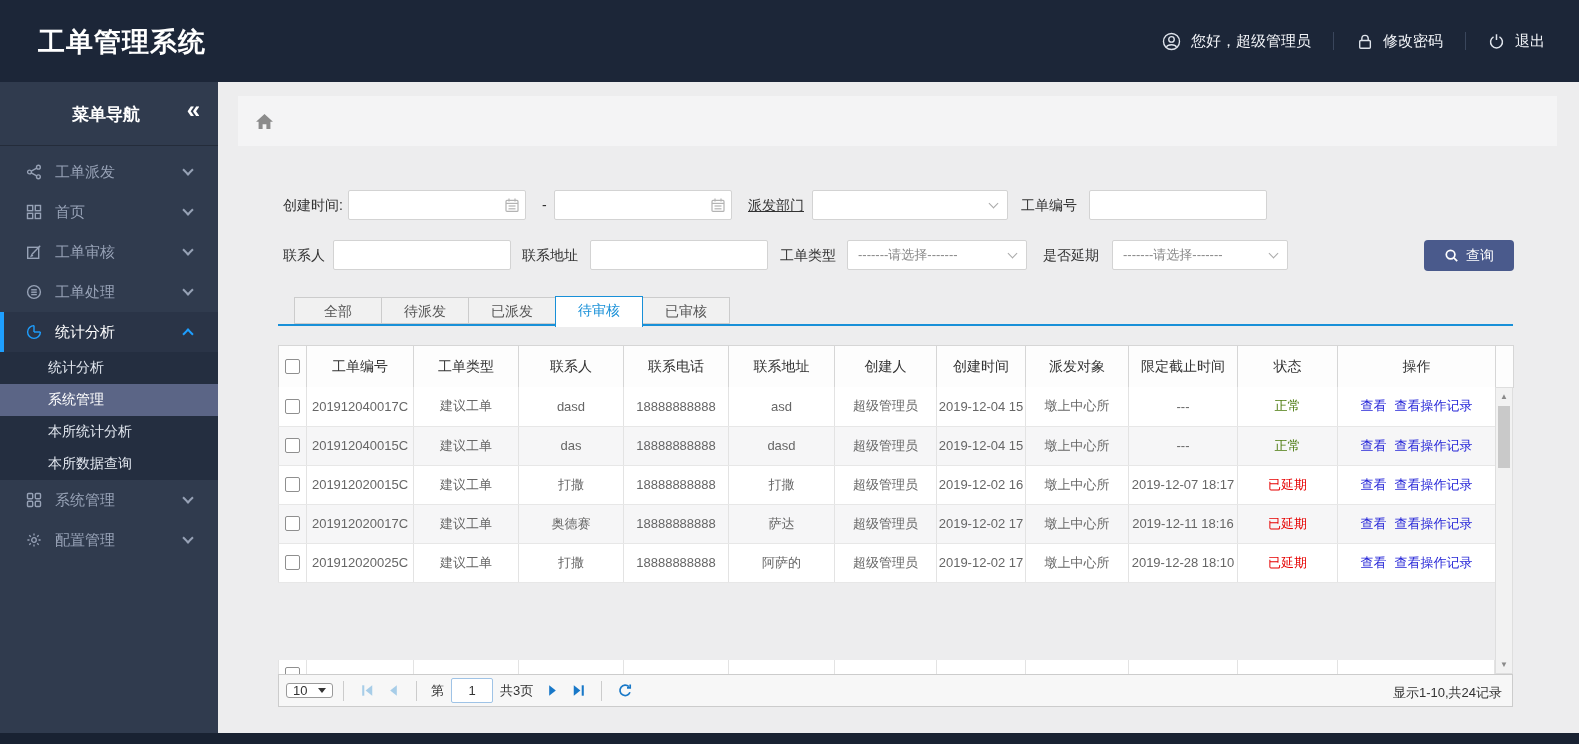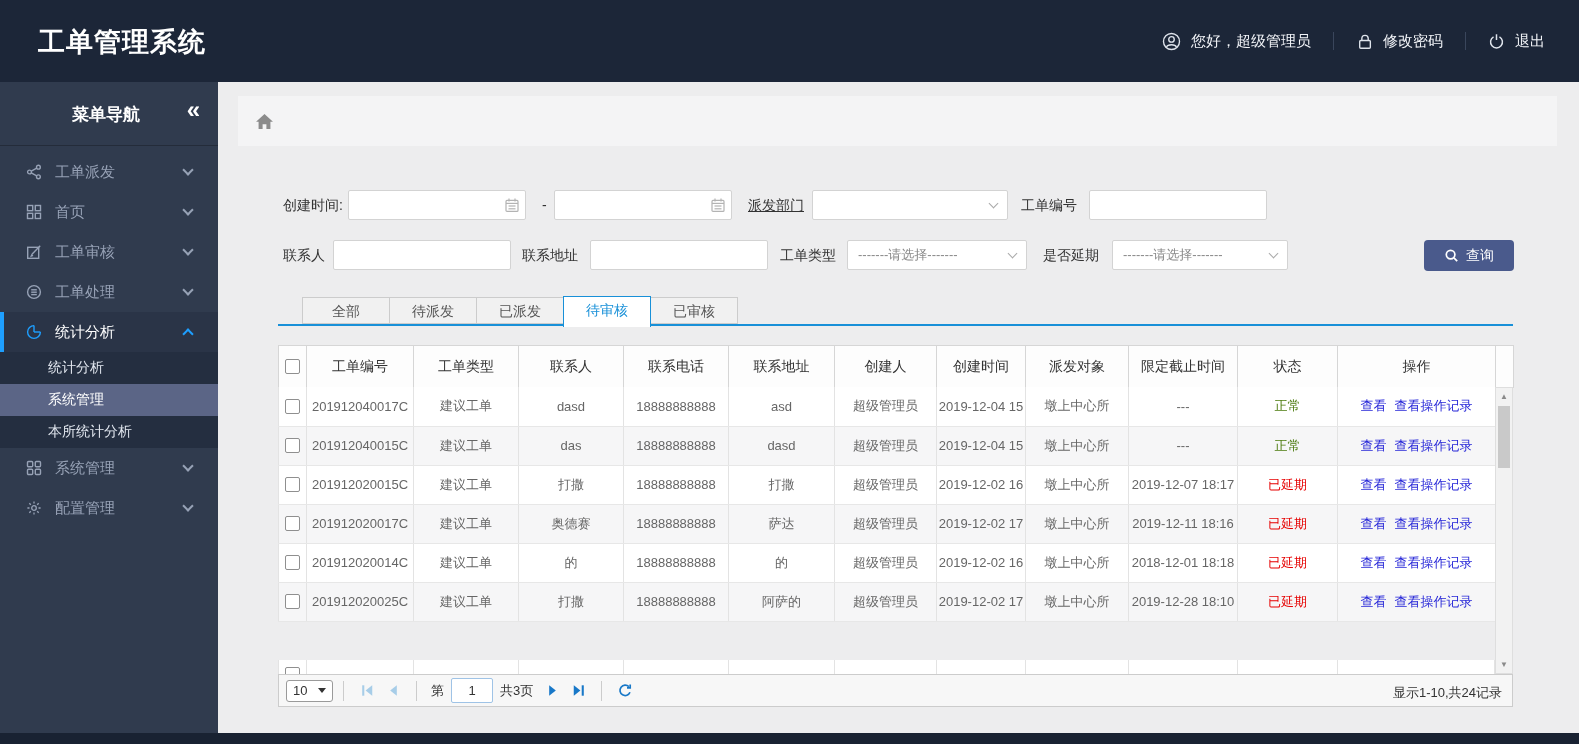--- a/index.html
+++ b/index.html
@@ -46,21 +46,21 @@
   .input-wrap input { position:absolute; left:0; top:0; }
   .cal { position:absolute; right:6px; top:7px; color:#b3b3b3; pointer-events:none; }
   .f-select { position:absolute; height:30px; background:#fff; border:1px solid #d3d3d3; border-radius:2px; display:flex; align-items:center; padding:0 10px; color:#888; font-size:13px; cursor:pointer; }
   .f-select .sel-text { flex:1; white-space:nowrap; overflow:hidden; }
   .sel-chev { width:7px; height:7px; border-right:1.5px solid #a9a9a9; border-bottom:1.5px solid #a9a9a9; transform:rotate(45deg); margin-top:-3px; flex:none; }
   .search-btn { position:absolute; left:1424px; top:240px; width:90px; height:31px; background:#4a5a8c; border:none; border-radius:4px; color:#fff; font-size:14px; display:flex; align-items:center; justify-content:center; gap:7px; cursor:pointer; font-family:inherit; }
 
   
   .tabs { position:absolute; left:285px; top:297px; display:flex; z-index:2; }
   .tab { width:88px; height:27px; line-height:26px; text-align:center; font-size:14px; color:#555; background:#f1f1f1; border:1px solid #ccc; margin-left:-1px; cursor:pointer; }
-  .tab:first-child { margin-left:17px; }
+  .tab:first-child { margin-left:9px; }
   .tab[data-active="true"] { background:#fff; border:1px solid #1890d8; border-bottom:none; color:#1890d8; height:31px; margin-top:-1px; position:relative; z-index:3; }
   .tab-underline { position:absolute; left:278px; top:324px; width:1235px; height:2px; background:#1890d8; z-index:1; }
 
   
   table { border-collapse:collapse; table-layout:fixed; }
   .thead-table { position:absolute; left:278px; top:345px; width:1235px; background:#fdfdfd; }
   .thead-table th { height:42px; font-size:14px; font-weight:400; color:#333; border:1px solid #d6d6d6; }
   .tbody-table { position:absolute; left:278px; top:387px; width:1217px; background:#fff; }
   .tbody-table td { height:39px; font-size:13px; color:#666; text-align:center; border-left:1px solid #e3e3e3; border-bottom:1px solid #e7e7e7; overflow:hidden; white-space:nowrap; }
   .tbody-table td:last-child { border-right:1px solid #e3e3e3; }
@@ -76,21 +76,21 @@
 
   
   .vscroll { position:absolute; left:1495px; top:387px; width:18px; height:287px; background:#f2f2f2; border:1px solid #dedede; }
   .vs-arrow { position:absolute; left:0; width:16px; height:15px; color:#8a8a8a; font-size:8px; text-align:center; line-height:15px; cursor:pointer; }
   .vs-up { top:1px; }
   .vs-down { bottom:1px; }
   .vs-thumb { position:absolute; left:2px; top:18px; width:12px; height:62px; background:#c9c9c9; cursor:pointer; }
 
   
   .pager { position:absolute; left:278px; top:674px; width:1235px; height:33px; background:#f7f7f7; border:1px solid #ccc; display:flex; align-items:center; padding-left:7px; font-size:13px; color:#333; }
-  .pg-size { width:47px; height:22px; background:#fff; border:1px solid #9a9a9a; border-radius:3px; display:flex; align-items:center; justify-content:space-between; padding:0 6px; cursor:pointer; }
+  .pg-size { width:47px; height:15px; background:#fff; border:1px solid #9a9a9a; border-radius:3px; display:flex; align-items:center; justify-content:space-between; padding:0 6px; cursor:pointer; }
   .pg-size .caret { width:0; height:0; border-left:4px solid transparent; border-right:4px solid transparent; border-top:5px solid #333; }
   .pg-sep { width:1px; height:20px; background:#ccc; margin:0 10px; }
   .pg-btn { width:20px; height:20px; display:flex; align-items:center; justify-content:center; cursor:pointer; margin:0 3px; }
   .pg-input { width:42px; height:25px; border:1px solid #9fc3e6; border-radius:2px; text-align:center; font-size:13px; color:#333; margin:0 7px; outline:none; font-family:inherit; background:#fff; }
   .pg-label { margin-left:4px; }
   .pg-total { margin-right:6px; }
   .pg-summary { position:absolute; right:10px; top:9px; font-size:13px; color:#333; }
 </style>
 </head>
 <body>
@@ -185,20 +185,21 @@
             <path d="M8 8 H14.4"></path>
           </svg>
         <span class="mi-label">统计分析</span>
         <span class="chev"></span>
       </div>
 
       <div class="submenu">
         <div class="submenu-item">统计分析</div>
         <div class="submenu-item selected">系统管理</div>
         <div class="submenu-item">本所统计分析</div>
+        <div class="submenu-item">本所数据查询</div>
       </div>
 
       <div class="menu-item">
         <svg width="16" height="16" viewBox="0 0 16 16" fill="none" stroke="currentColor" stroke-width="1.4">
             <rect x="1.5" y="1.5" width="5.2" height="5.2" rx="1"></rect>
             <rect x="9.3" y="1.5" width="5.2" height="5.2" rx="1"></rect>
             <rect x="1.5" y="9.3" width="5.2" height="5.2" rx="1"></rect>
             <rect x="9.3" y="9.3" width="5.2" height="5.2" rx="1"></rect>
           </svg>
         <span class="mi-label">系统管理</span>
@@ -418,38 +419,20 @@
         <td>2019-12-11 18:16</td>
         <td data-color="red">已延期</td>
         <td>
           <a class="grid-link">查看</a><span class="act-gap"></span><a class="grid-link">查看操作记录</a>
         </td>
       </tr>
         <tr>
         <td>
             <div class="cb"></div>
           </td>
-        <td>201912020014C</td>
-        <td>建议工单</td>
-        <td>的</td>
-        <td>18888888888</td>
-        <td>的</td>
-        <td>超级管理员</td>
-        <td>2019-12-02 16</td>
-        <td>墩上中心所</td>
-        <td>2018-12-01 18:18</td>
-        <td data-color="red">已延期</td>
-        <td>
-          <a class="grid-link">查看</a><span class="act-gap"></span><a class="grid-link">查看操作记录</a>
-        </td>
-      </tr>
-        <tr>
-        <td>
-            <div class="cb"></div>
-          </td>
         <td>201912020025C</td>
         <td>建议工单</td>
         <td>打撒</td>
         <td>18888888888</td>
         <td>阿萨的</td>
         <td>超级管理员</td>
         <td>2019-12-02 17</td>
         <td>墩上中心所</td>
         <td>2019-12-28 18:10</td>
         <td data-color="red">已延期</td>

